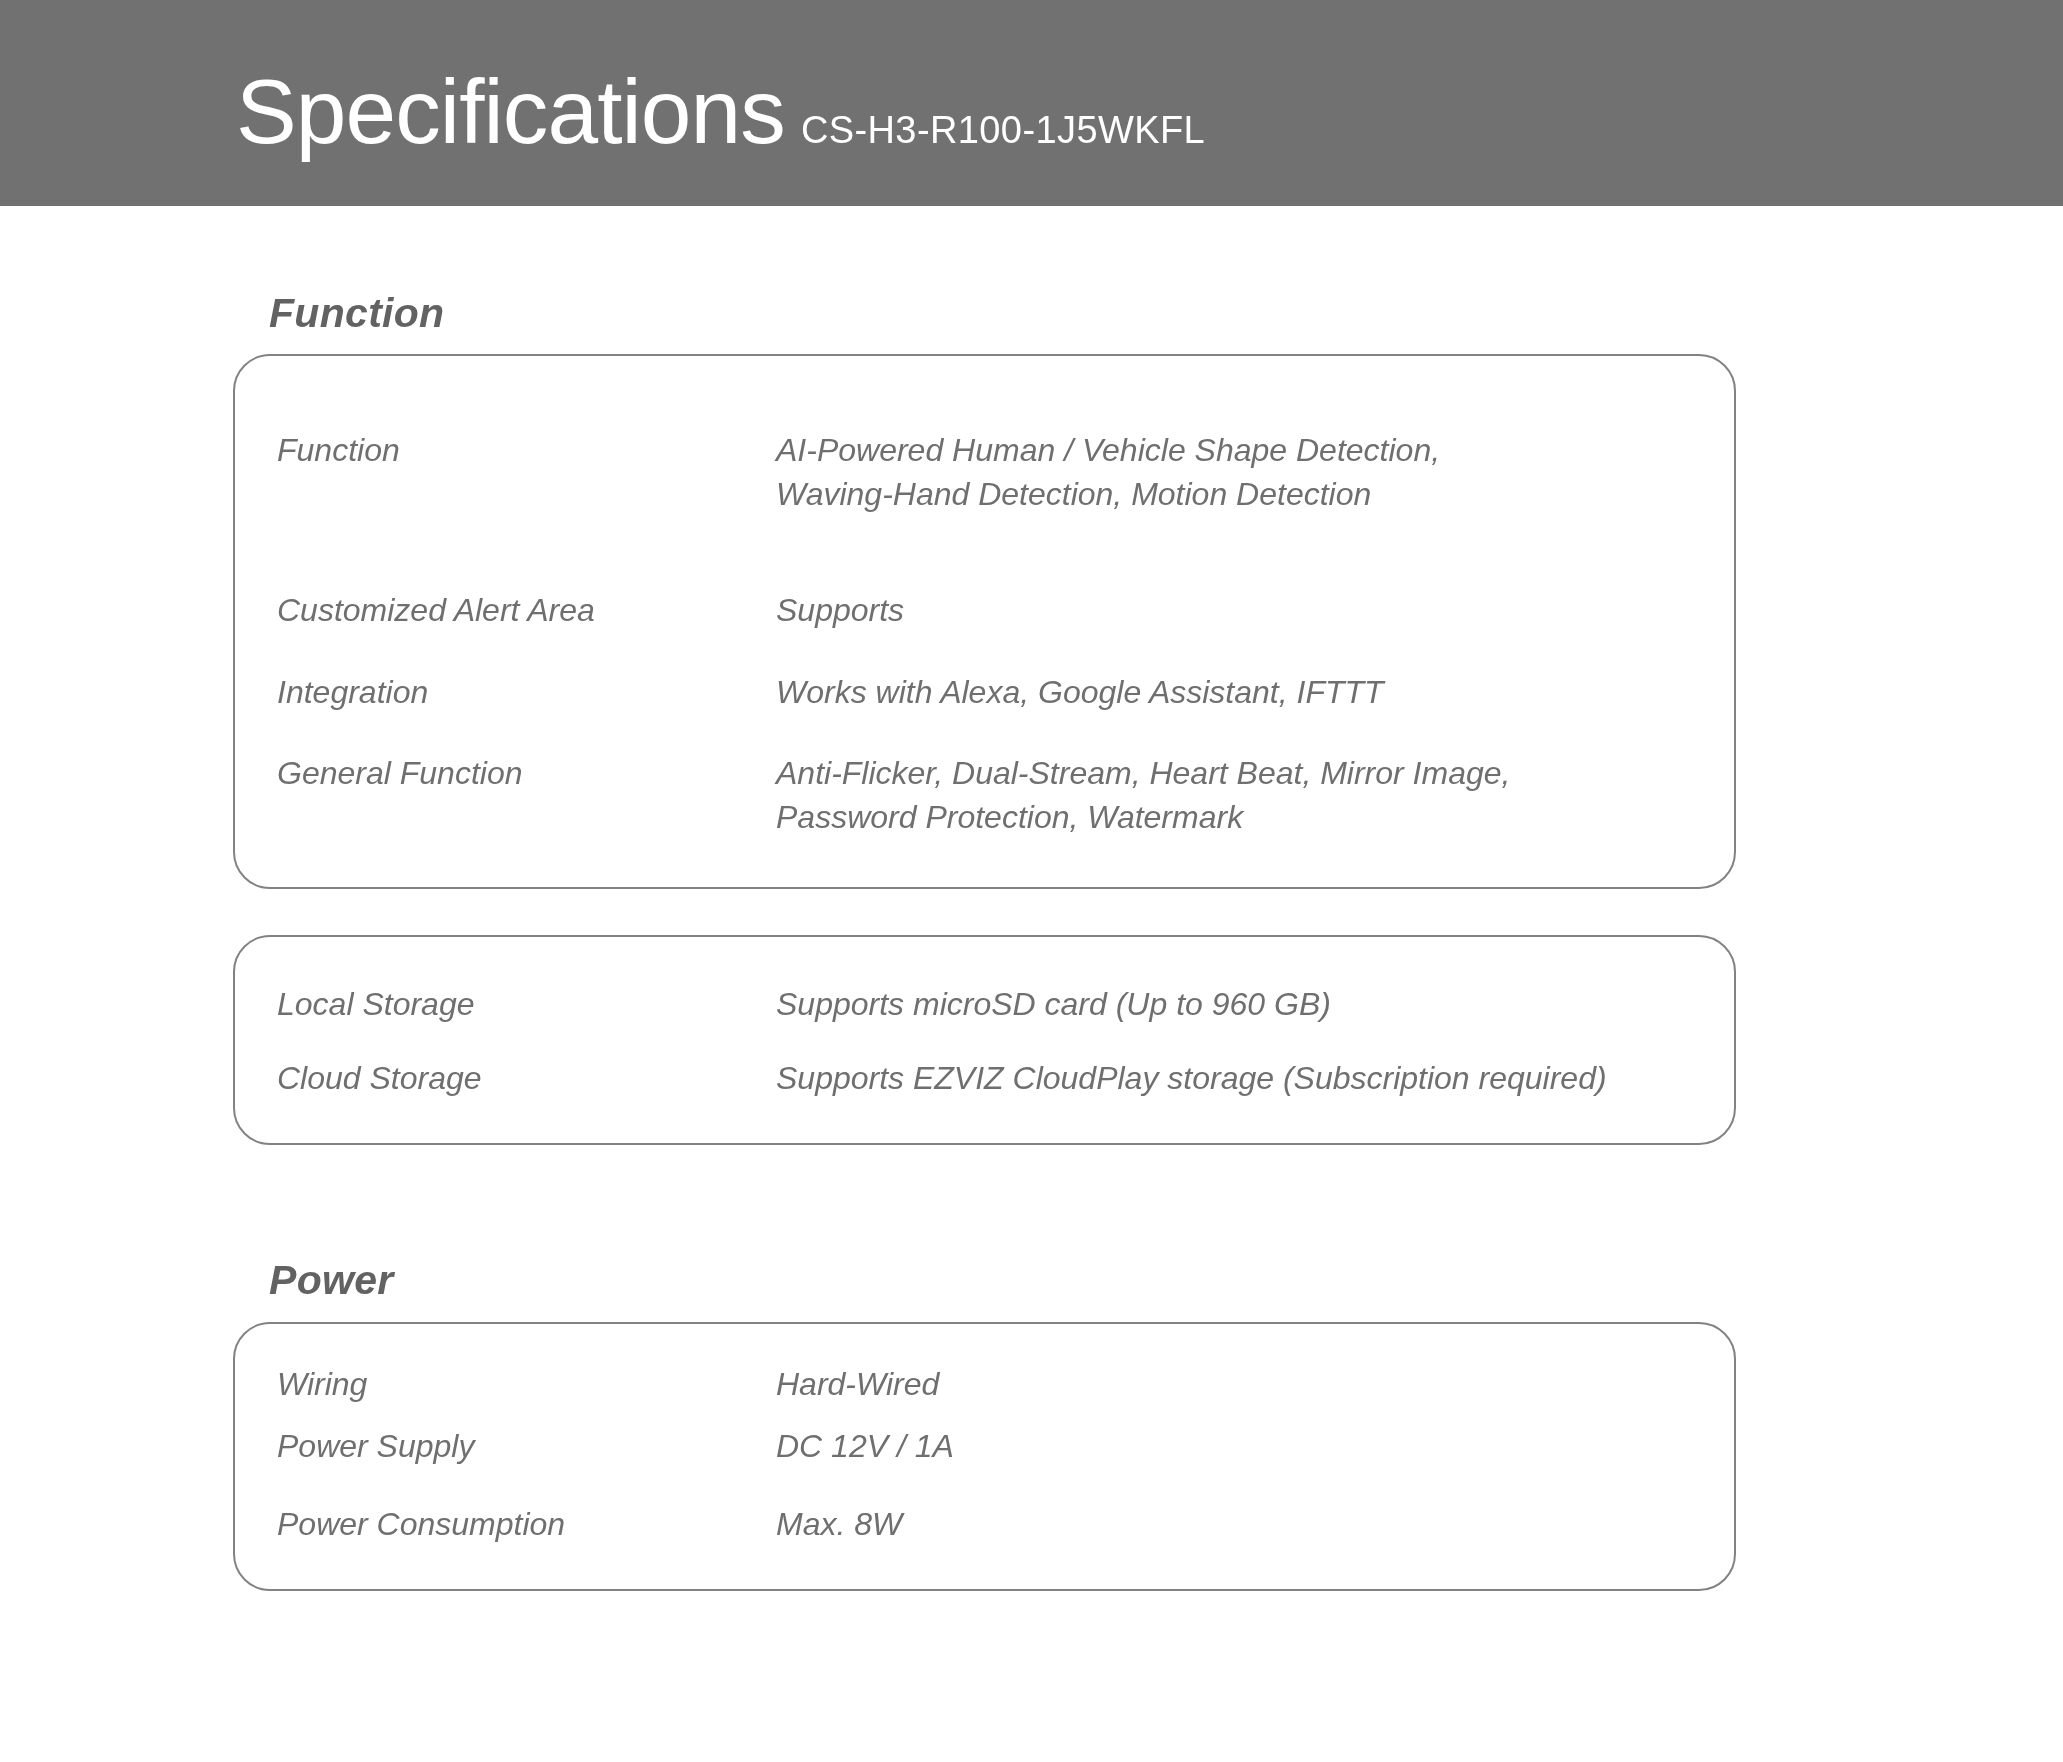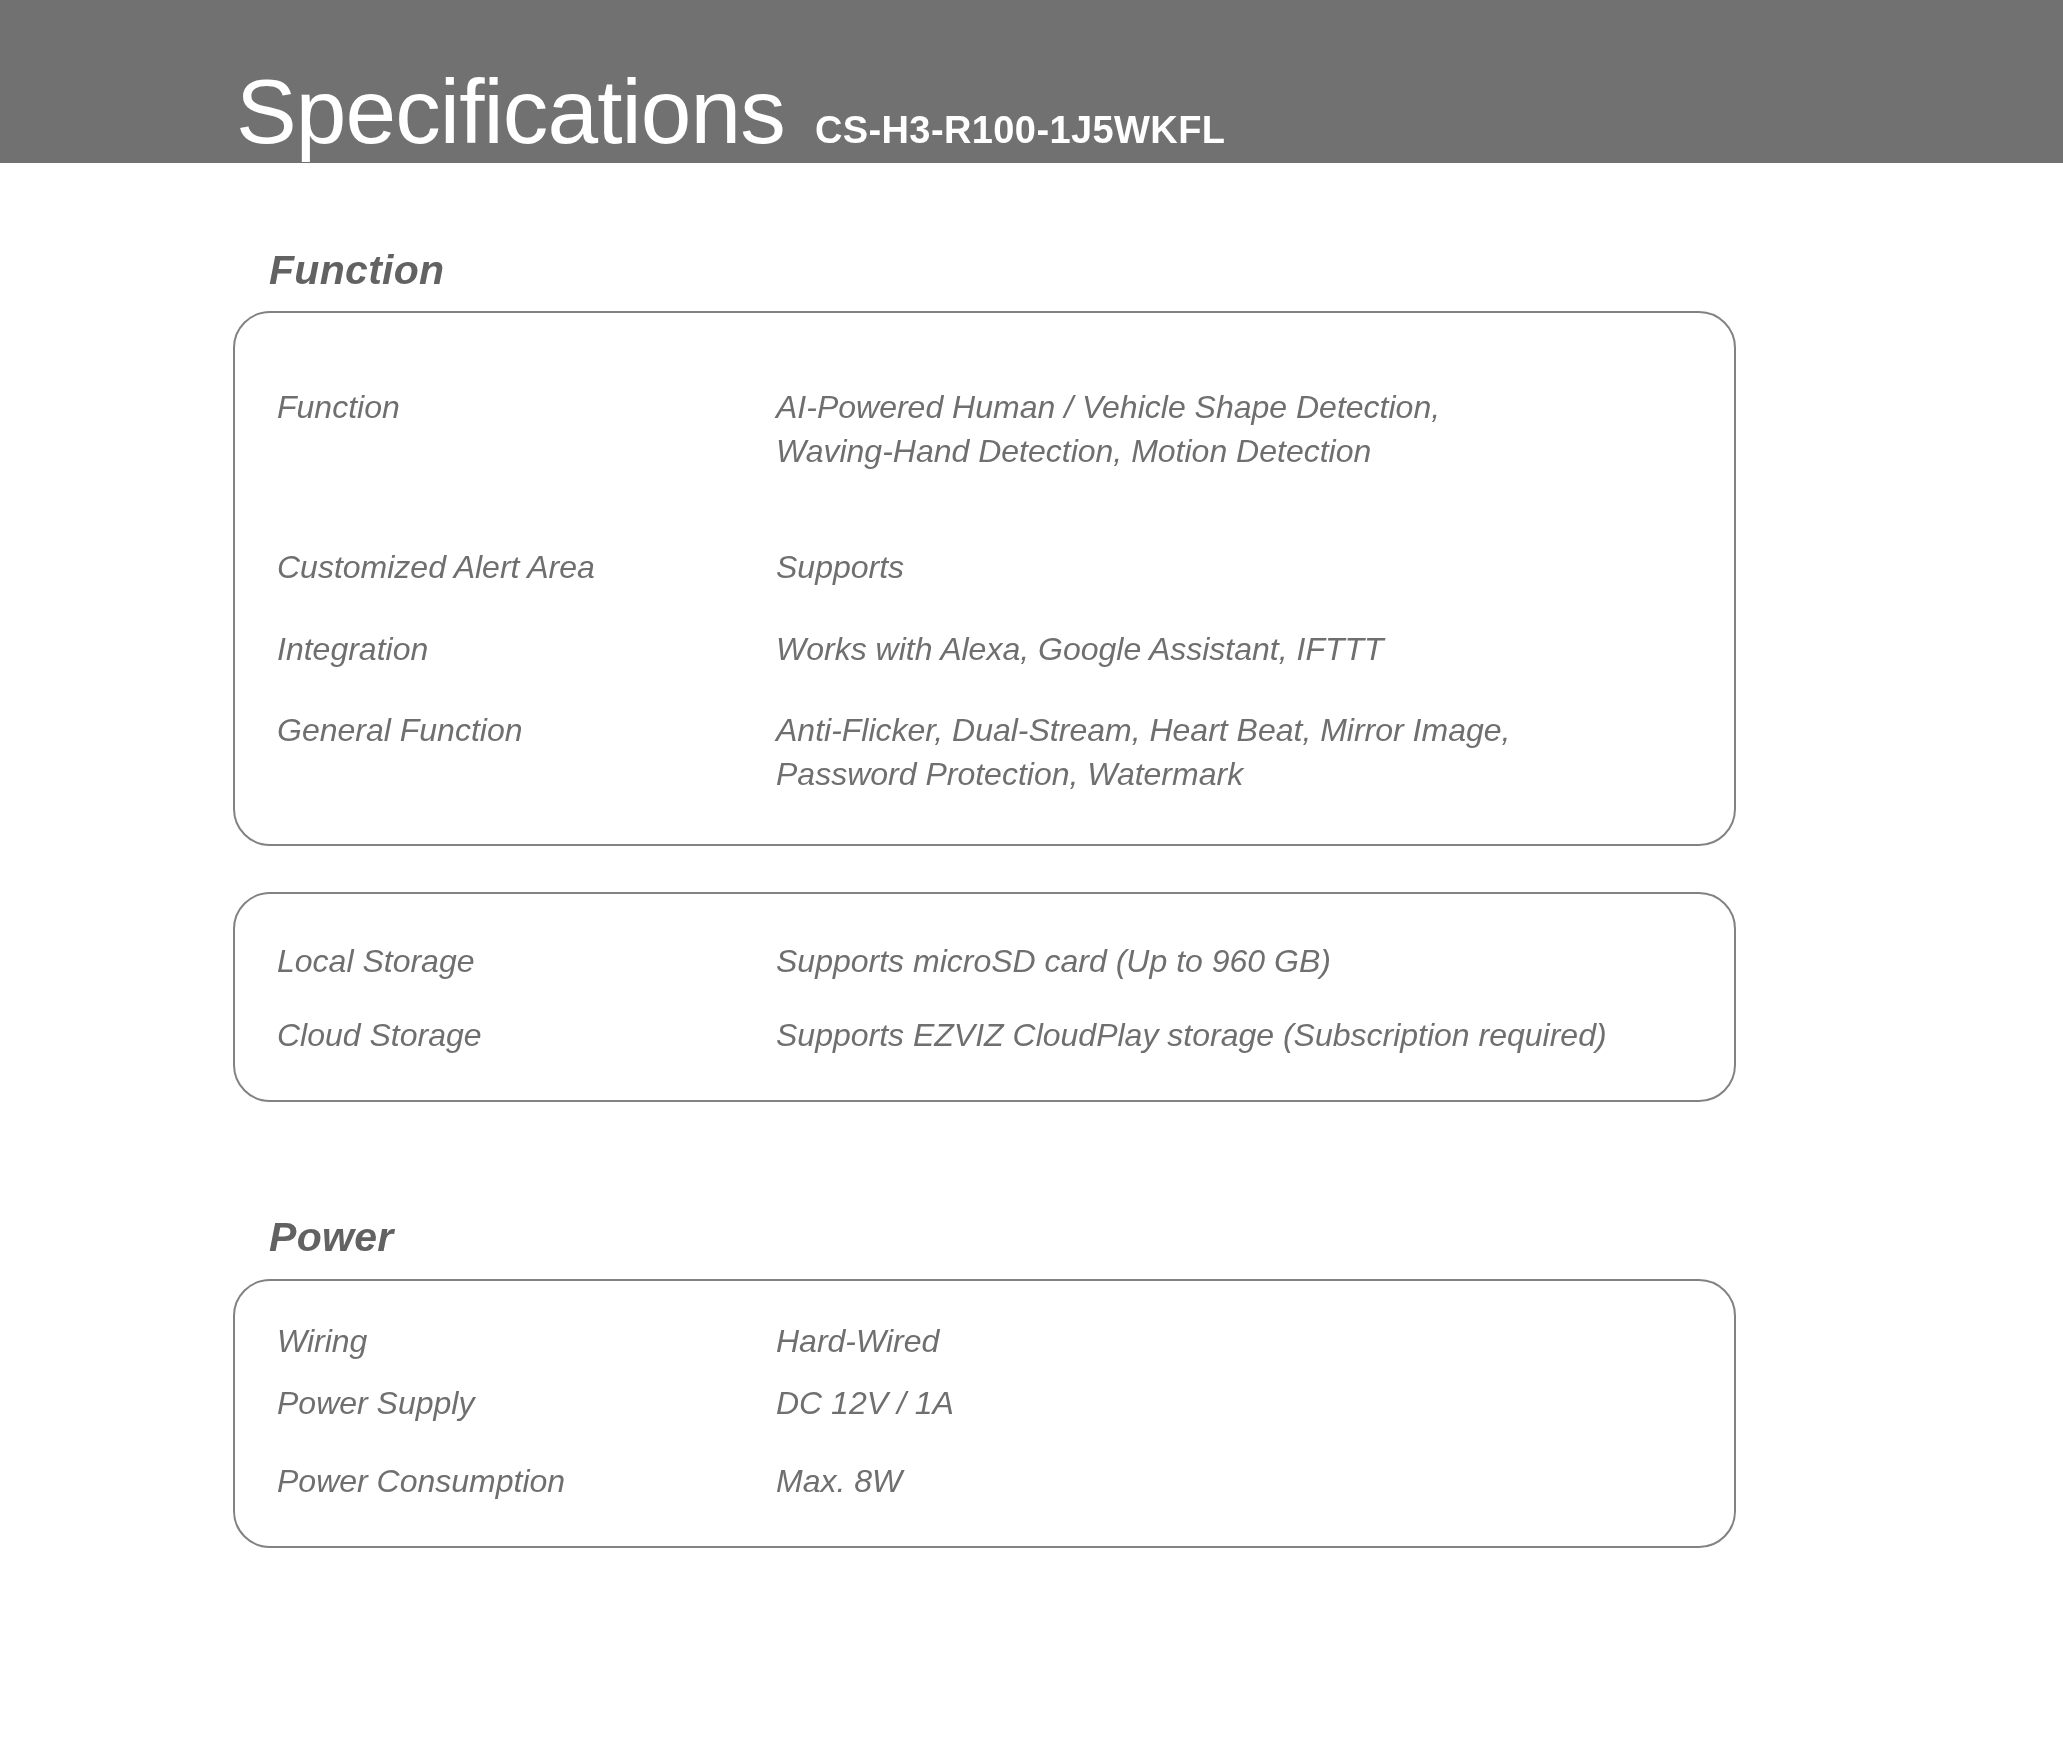--- a/index.html
+++ b/index.html
@@ -5,37 +5,37 @@
   * { margin: 0; padding: 0; box-sizing: border-box; }
   html, body { background: #ffffff; }
   body {
     width: 2063px; height: 1763px;
     font-family: "Liberation Sans", sans-serif;
     color: #6f6f6f;
     overflow: hidden;
     position: relative;
   }
   .page-header {
-    height: 163px;
+    height: 206px;
     background: #717171;
     display: flex;
     align-items: baseline;
-    gap: 30px;
+    gap: 16px;
     padding: 66px 0 0 236px;
     color: #ffffff;
   }
   .page-title {
     font-size: 91px;
     font-weight: 400;
     line-height: 1;
     letter-spacing: -0.9px;
   }
   .model-number {
     font-size: 38px;
-    font-weight: 700;
+    font-weight: 400;
     line-height: 1;
     letter-spacing: 0.4px;
   }
   .content {
     margin-left: 233px;
     width: 1503px;
     font-style: italic;
   }
   .section-heading {
     font-size: 41px;

